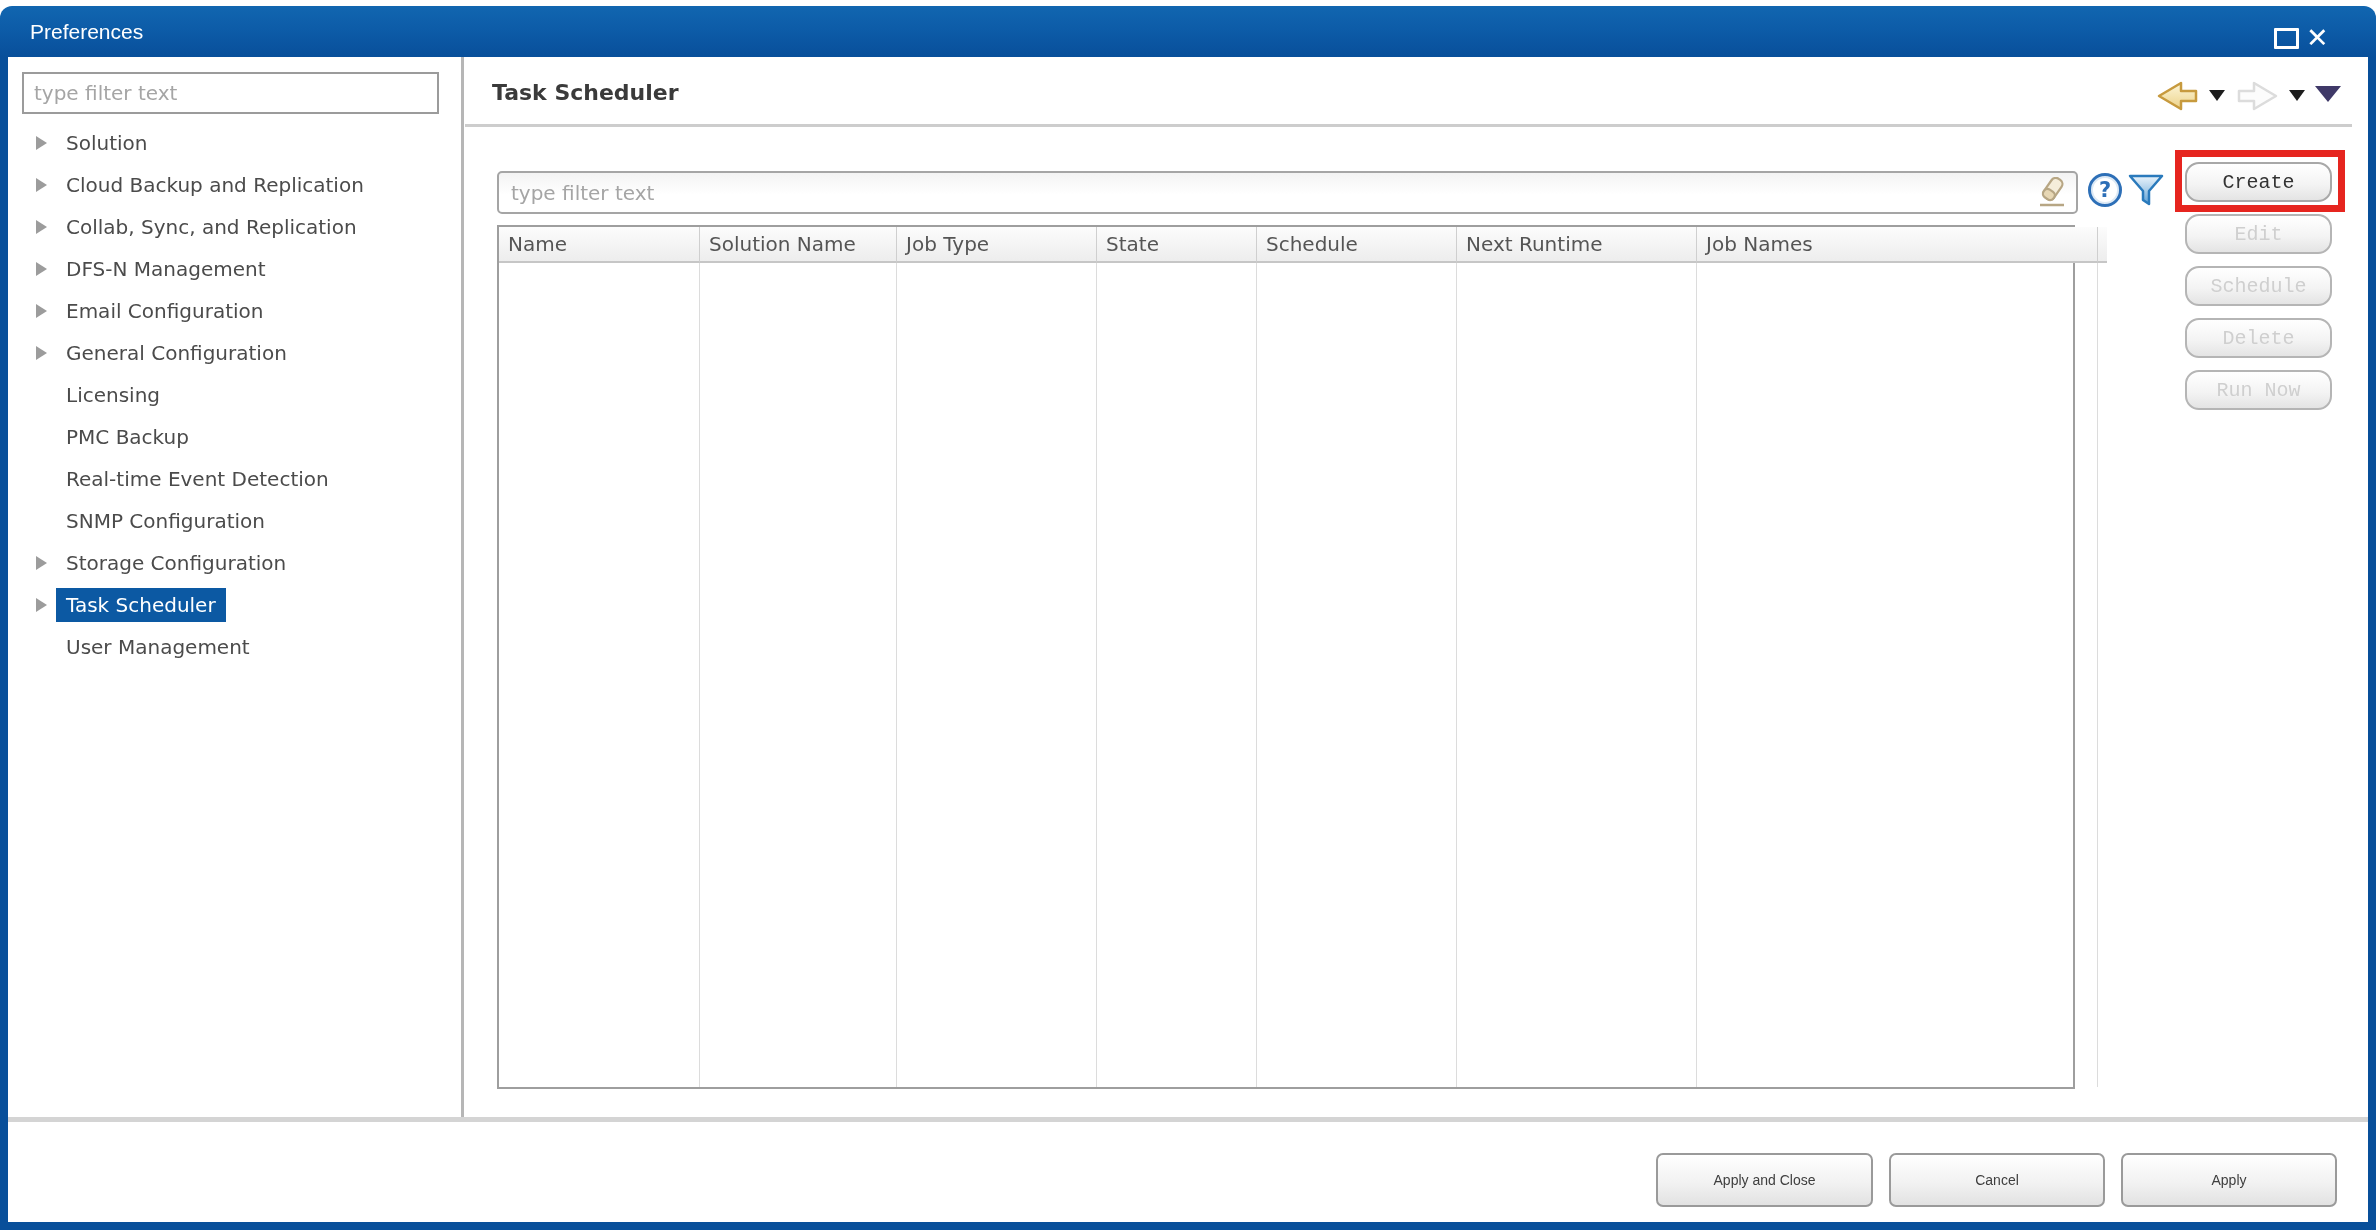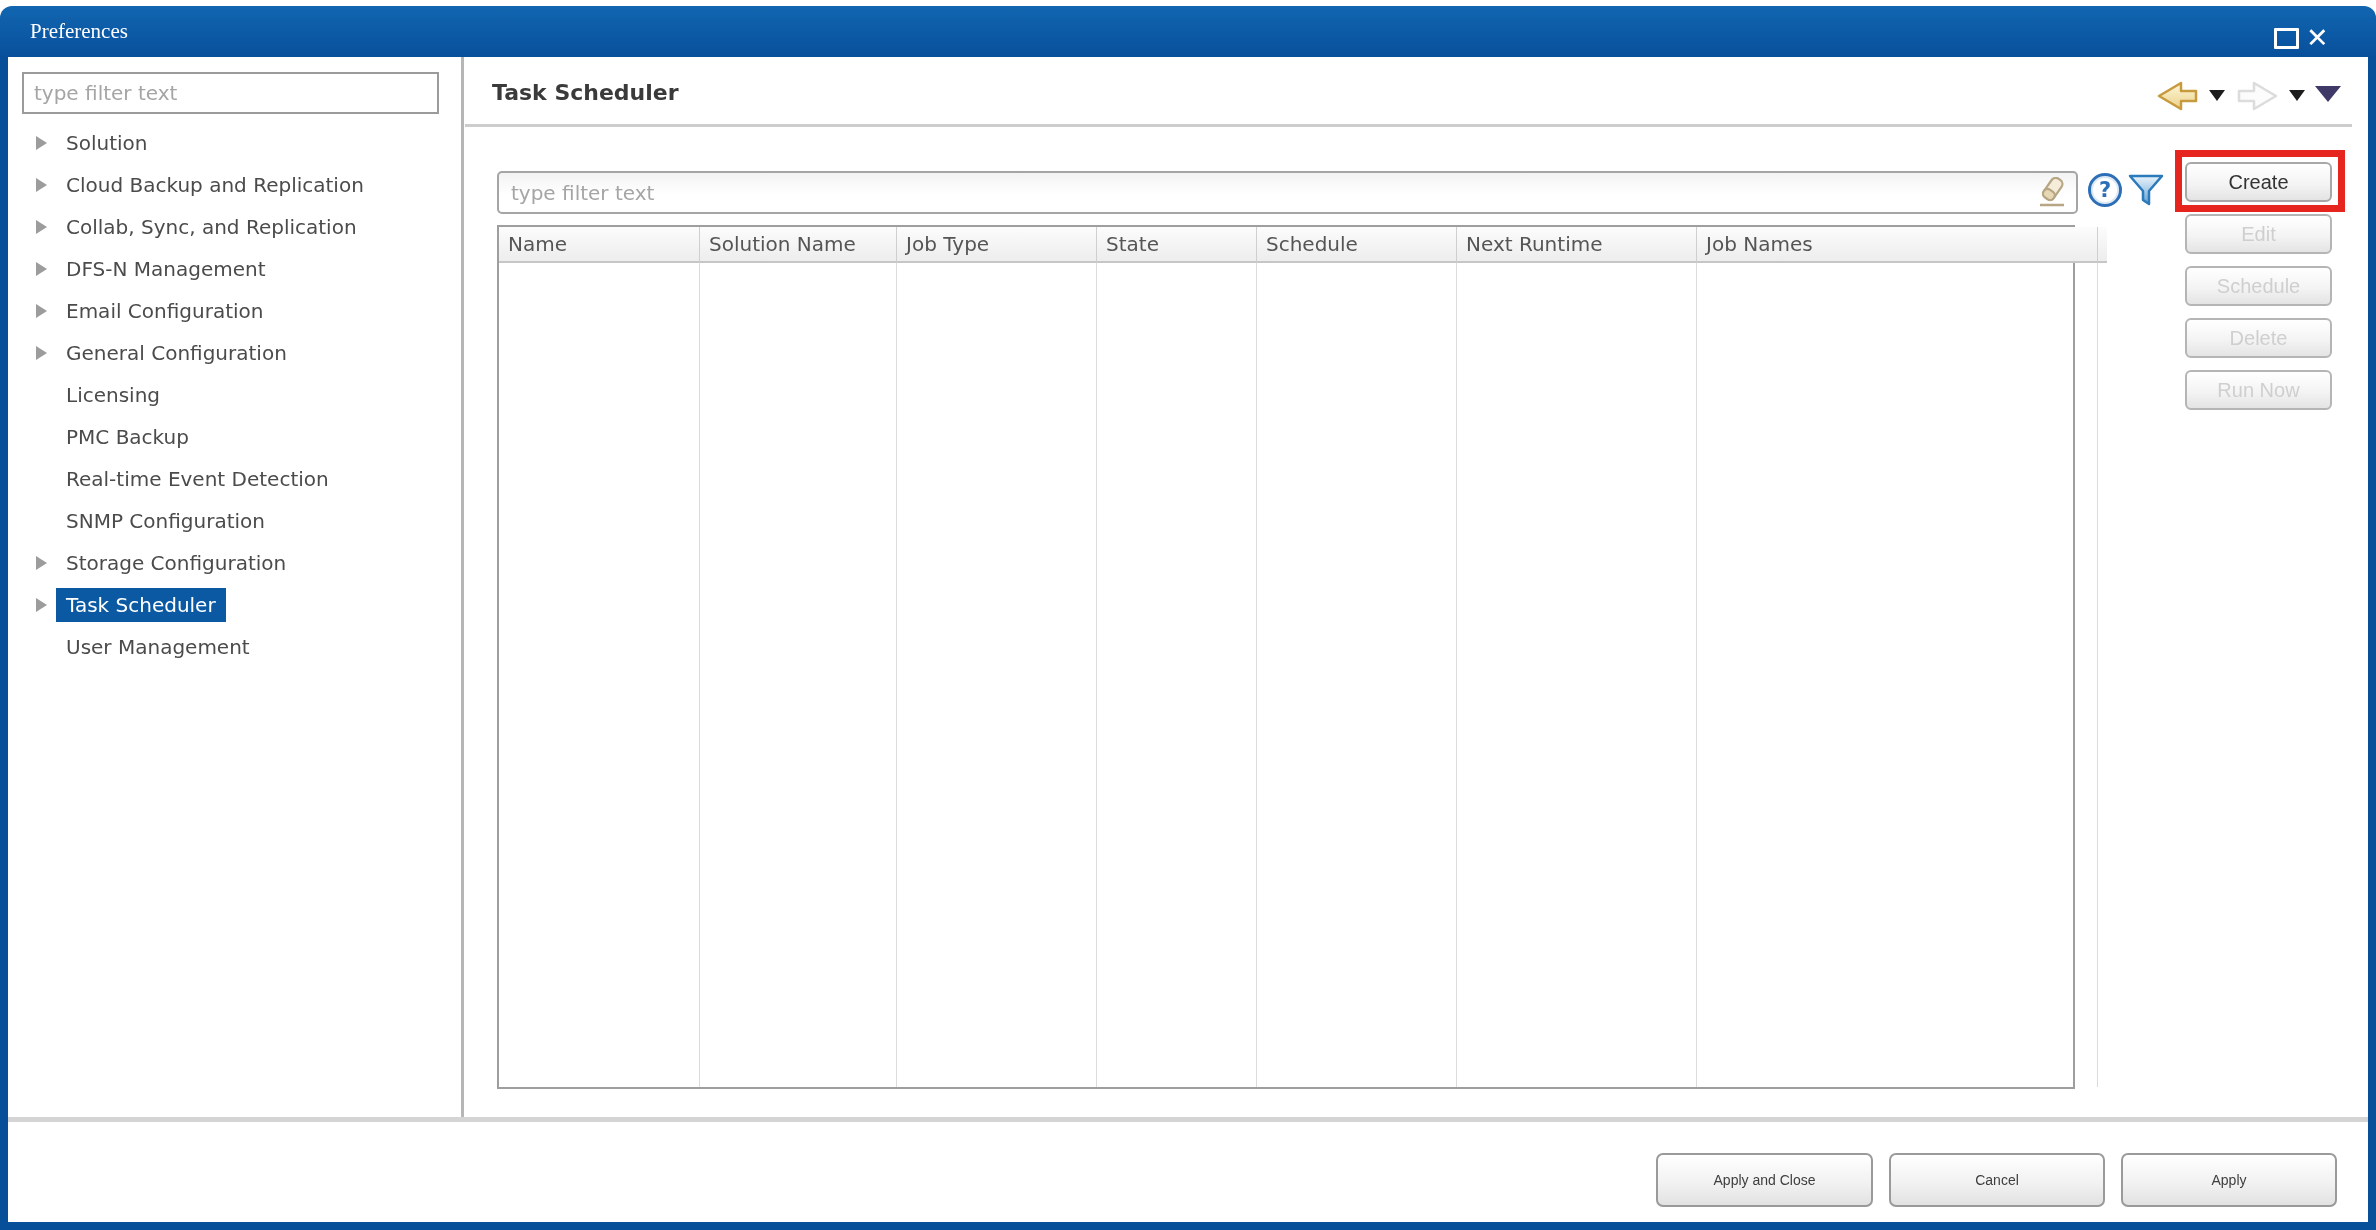--- a/index.html
+++ b/index.html
@@ -3,21 +3,21 @@
 <meta charset="utf-8">
 <style>
   html,body{margin:0;padding:0;background:#fff;}
   #stage{position:relative;width:2376px;height:1230px;background:#ffffff;overflow:hidden;
          font-family:"DejaVu Sans",sans-serif;}
   
   .titlebar{position:absolute;left:0;top:6px;width:2376px;height:51px;
             background:linear-gradient(180deg,#1166b0 0%,#0d5ca8 45%,#084f9a 100%);
             border-radius:12px 12px 0 0;}
   .win-title{position:absolute;left:30px;top:0;height:51px;display:flex;align-items:center;
-             color:#ffffff;font-size:21px;font-family:Liberation Serif, serif;}
+             color:#ffffff;font-size:21px;font-family:Liberation Sans, sans-serif;}
   .max-box{position:absolute;left:2274px;top:22px;width:19px;height:15px;border:3px solid #ffffff;border-radius:1px;}
   .close-x{position:absolute;left:2306px;top:6px;height:51px;display:flex;align-items:center;
            color:#fff;font-size:27px;font-weight:700;font-family:"DejaVu Sans",sans-serif;}
   .b-left{position:absolute;left:0;top:57px;width:8px;height:1173px;background:#084f9a;}
   .b-right{position:absolute;left:2368px;top:57px;width:8px;height:1173px;background:#084f9a;}
   .b-bottom{position:absolute;left:0;top:1222px;width:2376px;height:8px;background:#084f9a;}
   
   .side-filter{position:absolute;left:22px;top:72px;width:417px;height:42px;box-sizing:border-box;
                border:2px solid #9b9b9b;background:#ffffff;font-family:"DejaVu Sans",sans-serif;
                font-size:20px;color:#444;padding:0 10px;outline:none;}
@@ -50,24 +50,24 @@
   .tasks-table{position:absolute;left:497px;top:225px;width:1578px;height:864px;box-sizing:border-box;
                border:2px solid #9e9e9e;display:grid;grid-template-rows:36px 1fr;background:#fff;}
   .th{background:linear-gradient(180deg,#fcfcfc,#ededed);border-bottom:2px solid #c6c6c6;
       font-size:20px;color:#555;line-height:34px;padding-left:9px;white-space:nowrap;overflow:hidden;
       border-right:1px solid #cfcfcf;box-sizing:border-box;}
   .th.last{border-right:none;}
   .td{border-right:1px solid #dcdcdc;box-sizing:border-box;}
   .td.last{border-right:none;}
   
   .action-btn{position:absolute;left:2185px;width:147px;height:40px;box-sizing:border-box;
-              border:2px solid #a8a8a8;border-radius:6px;
+              border:2px solid #a8a8a8;border-radius:14px;
               background:linear-gradient(180deg,#ffffff 0%,#f4f4f4 55%,#e4e4e4 100%);
               display:flex;align-items:center;justify-content:center;
-              font-family:Liberation Sans, sans-serif;font-size:20px;color:#333;cursor:default;}
+              font-family:Liberation Mono, monospace;font-size:20px;color:#333;cursor:default;}
   .action-btn.disabled{color:#cfcfcf;border-color:#b5b5b5;}
   .red-box{position:absolute;left:2175px;top:150px;width:170px;height:62px;box-sizing:border-box;
            border:7px solid #e6251f;}
   
   .foot-sep{position:absolute;left:8px;top:1117px;width:2360px;height:5px;background:#d4d4d4;}
   .footer-btn{position:absolute;top:1153px;height:54px;box-sizing:border-box;border:2px solid #9a9a9a;border-radius:7px;
               background:linear-gradient(180deg,#ffffff 0%,#f2f2f2 55%,#e2e2e2 100%);
               display:flex;align-items:center;justify-content:center;
               font-family:"Liberation Sans",sans-serif;font-size:14px;color:#3e3e3e;cursor:default;}
 </style>

